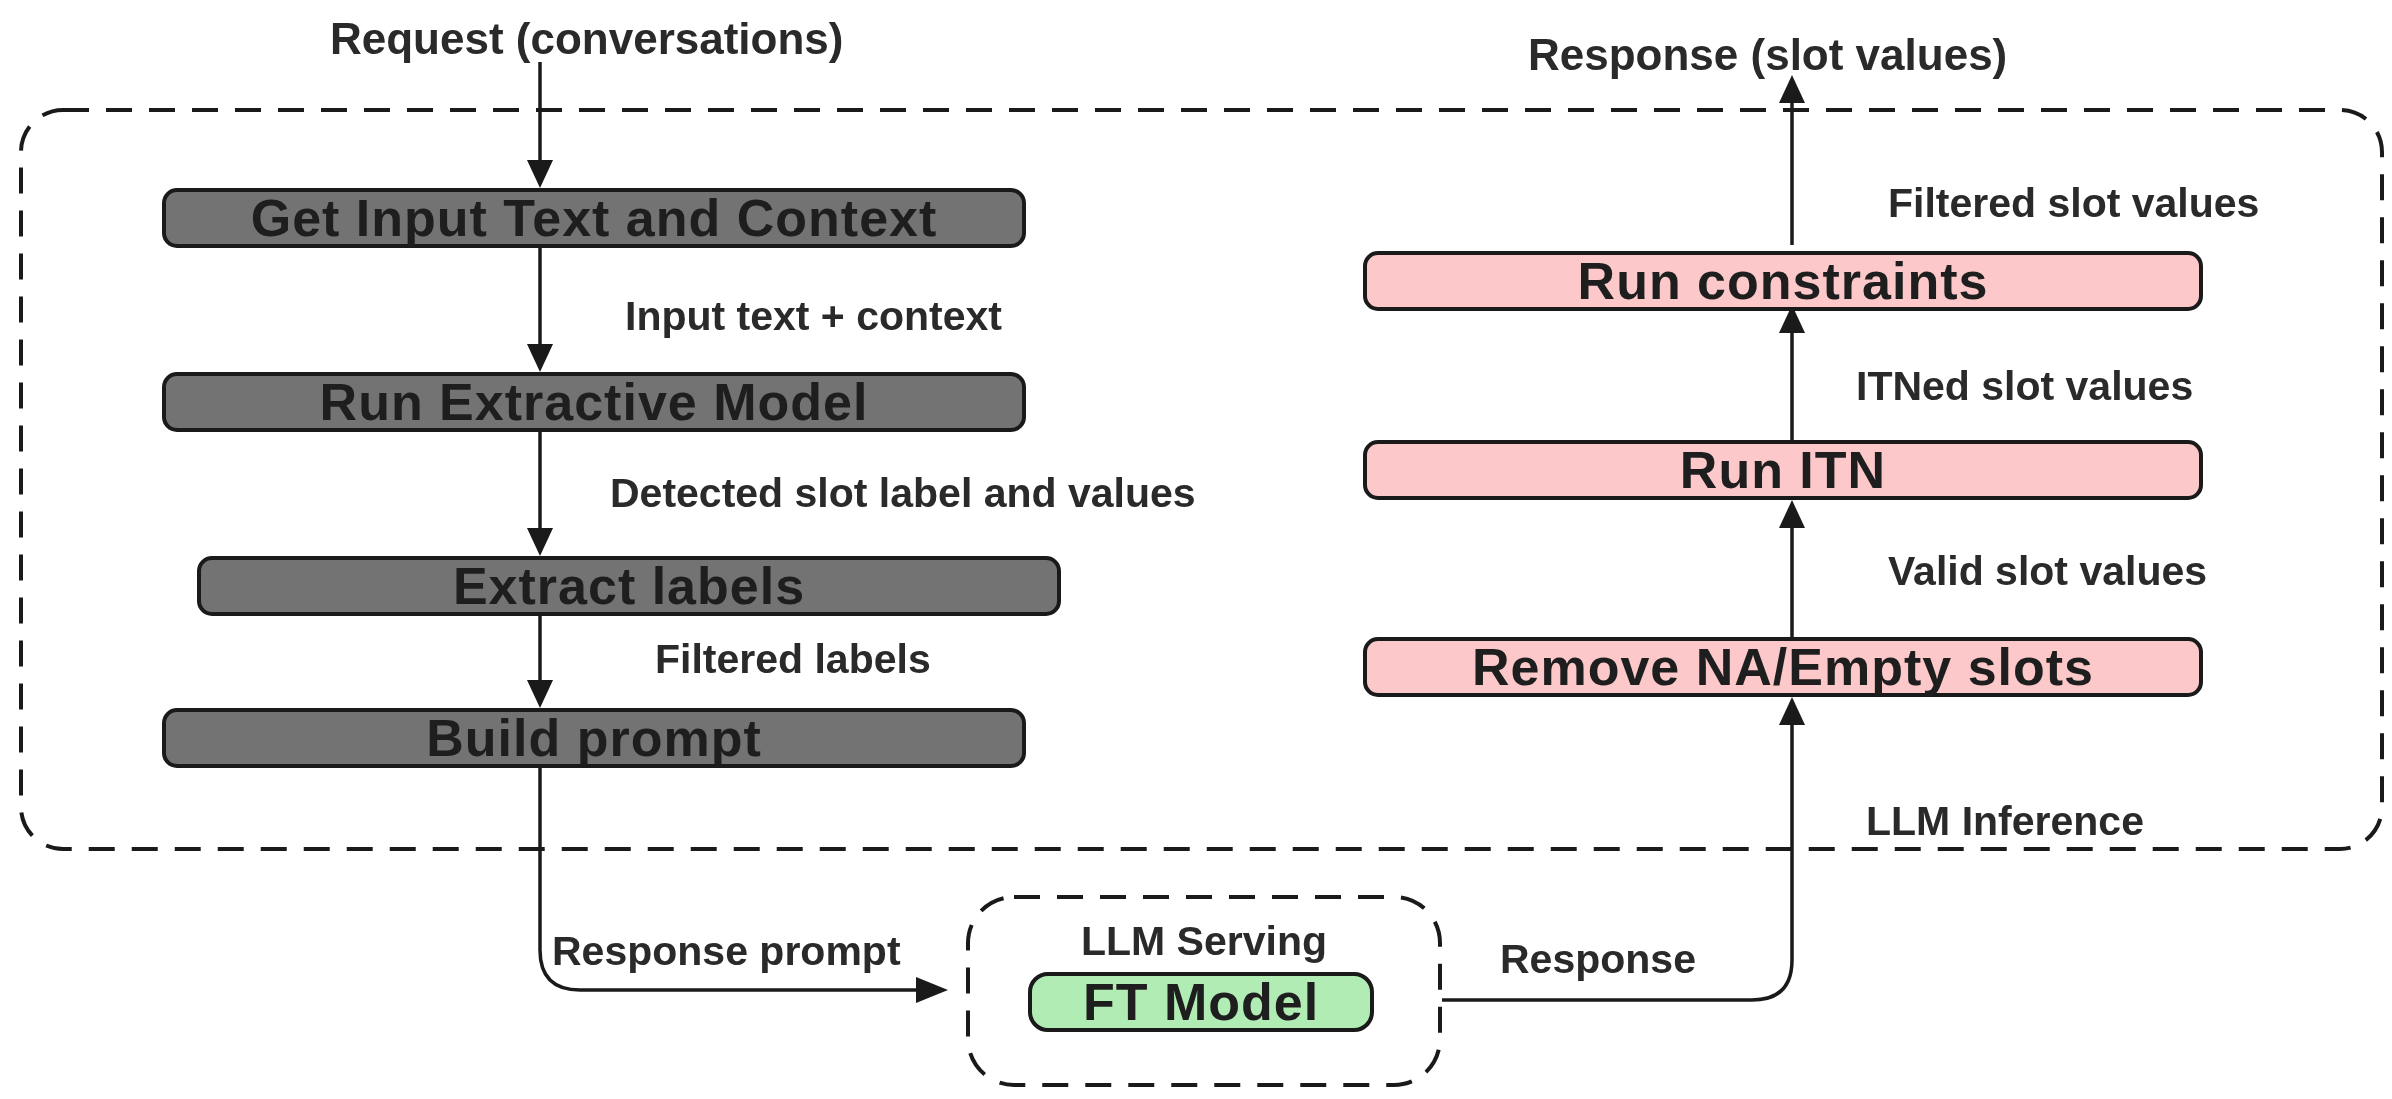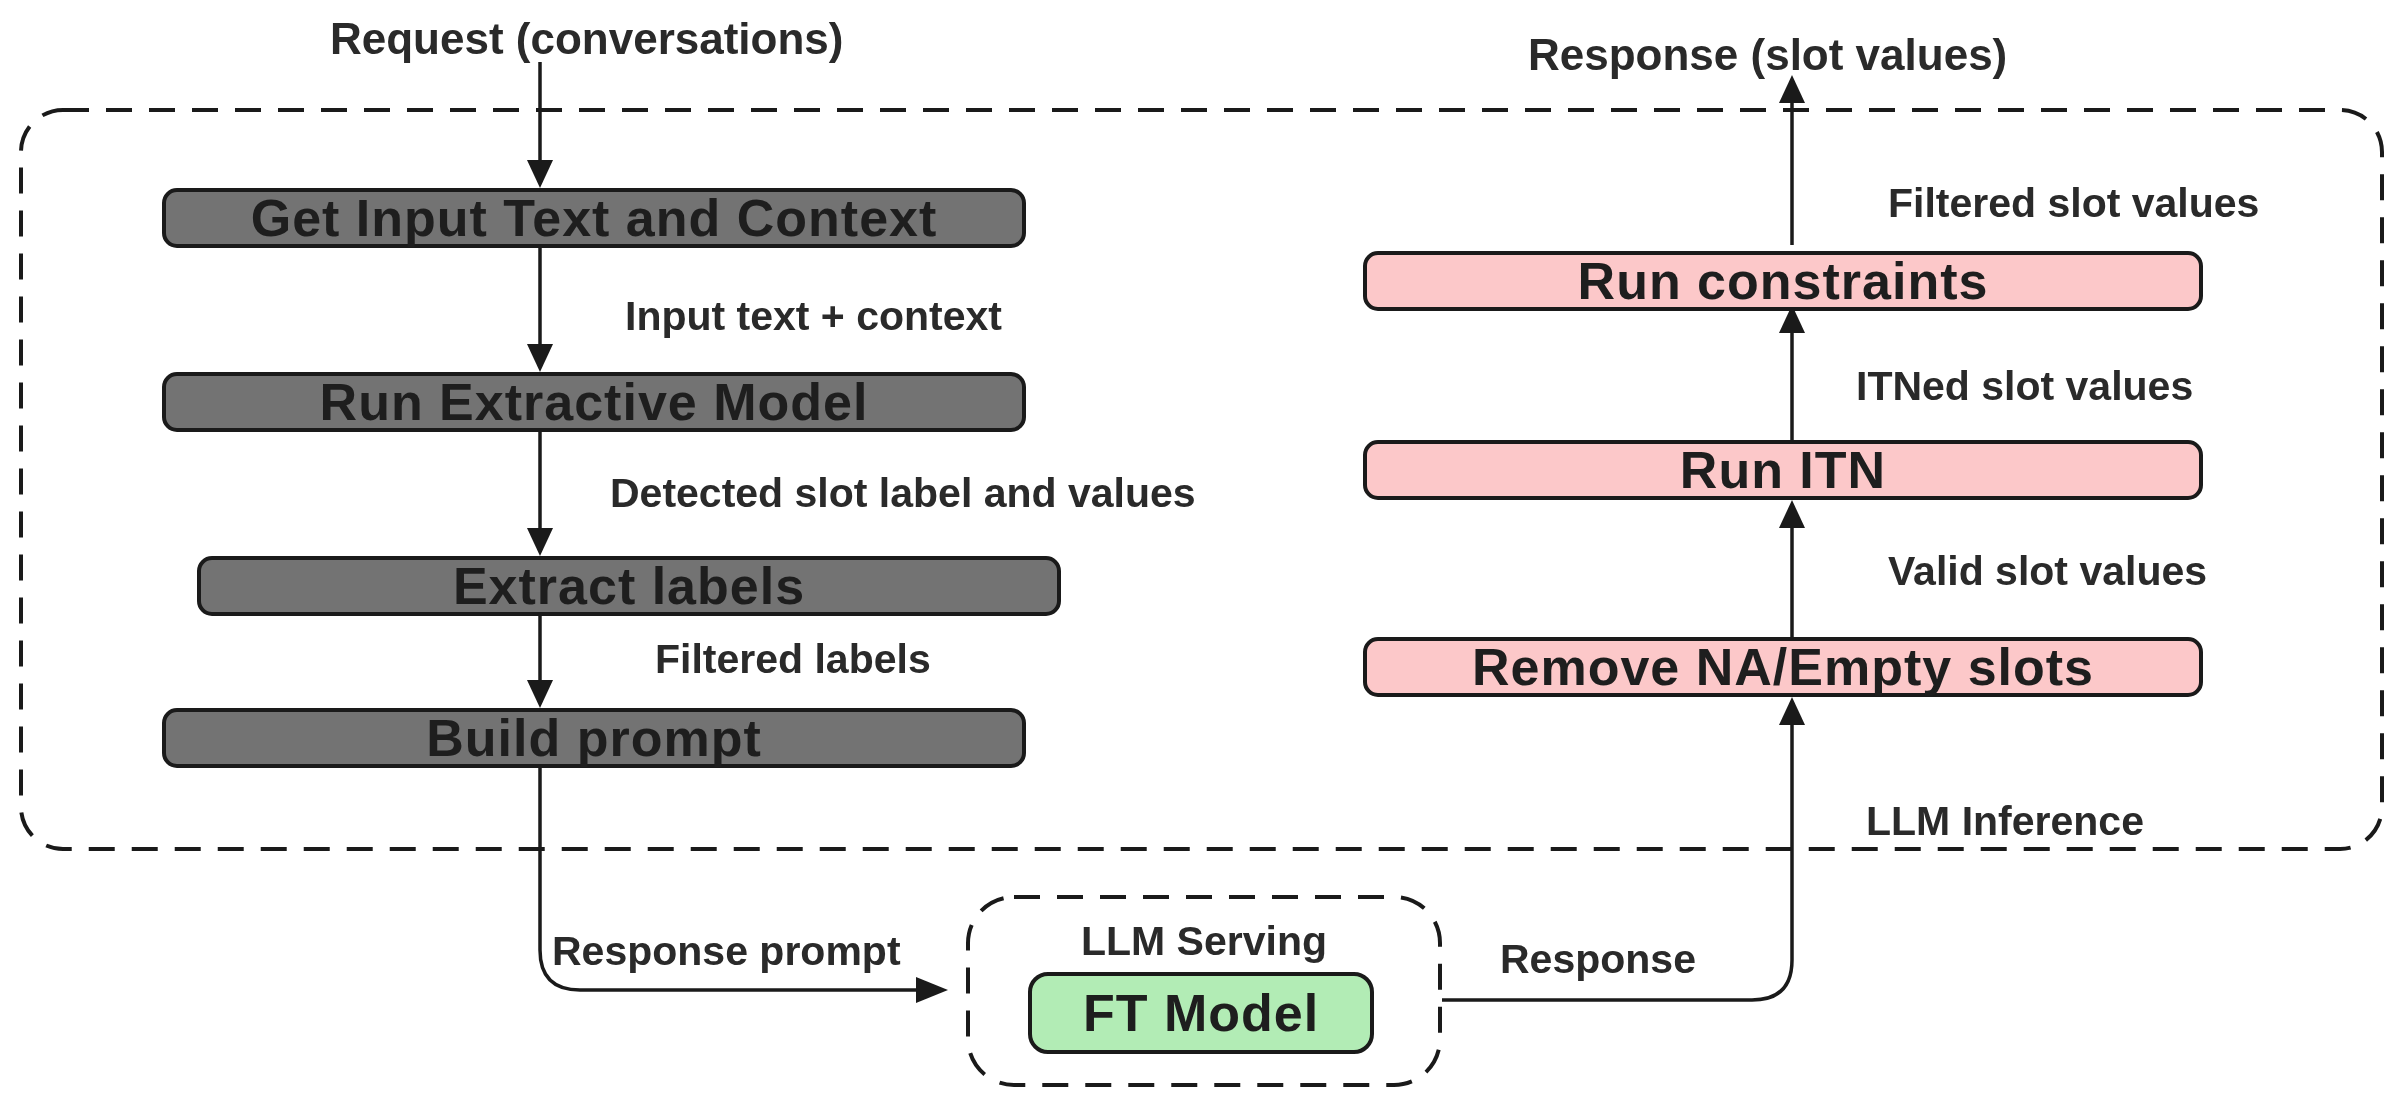--- a/index.html
+++ b/index.html
@@ -28,21 +28,21 @@
     justify-content: center;
     border: 4px solid #1a1a1a;
     border-radius: 15px;
     font-size: 52px;
     letter-spacing: 1px;
     white-space: nowrap;
     color: #1e1e1e;
   }
   .node.blue  { background: #737373; left: 162px; width: 864px; height: 60px; }
   .node.pink  { background: #fcc8c9; left: 1363px; width: 840px; height: 60px; }
-  .node.green { background: #b2ecb5; left: 1028px; top: 972px; width: 346px; height: 82px; border-radius: 20px; }
+  .node.green { background: #b2ecb5; left: 1028px; top: 972px; width: 346px; height: 60px; border-radius: 20px; }
   .lbl {
     position: absolute;
     z-index: 2;
     font-size: 41px;
     white-space: nowrap;
     color: #2a2a2a;
   }
   .lbl.big { font-size: 44px; }
   .serving-title {
     position: absolute;

